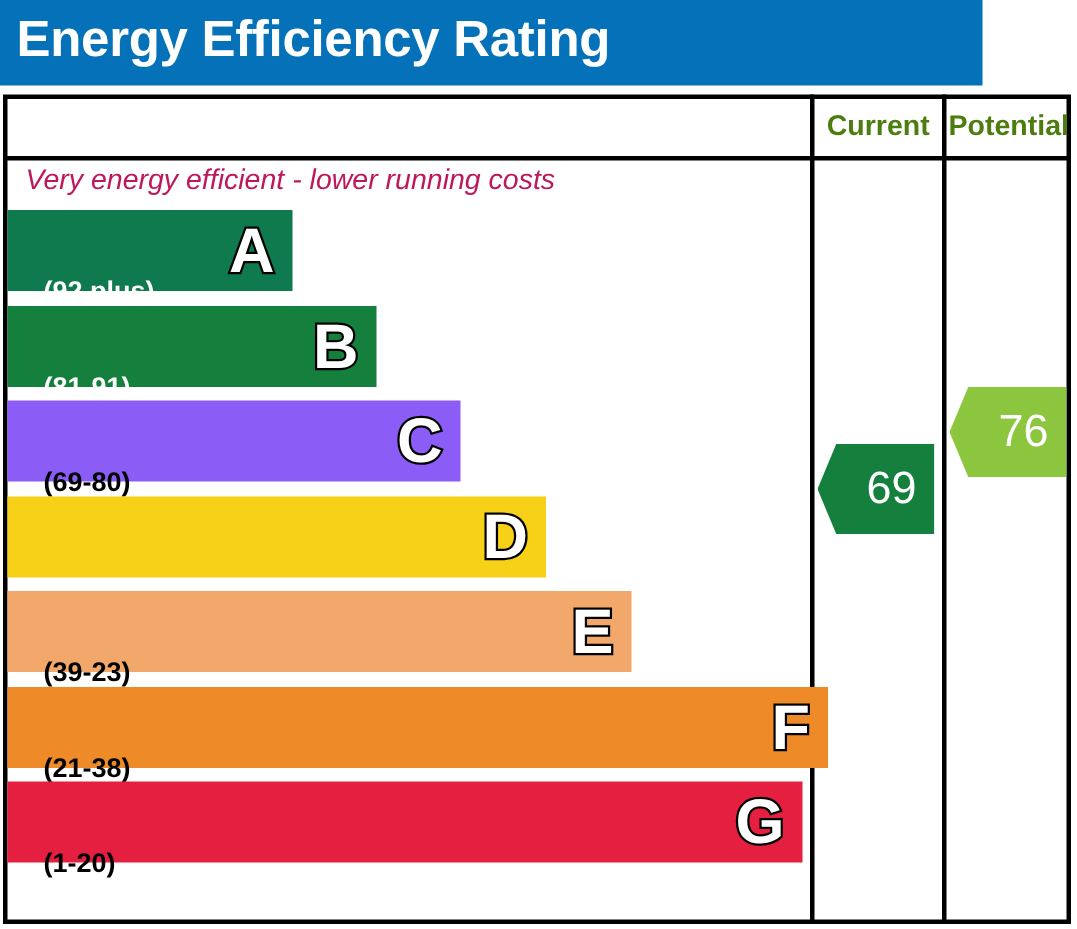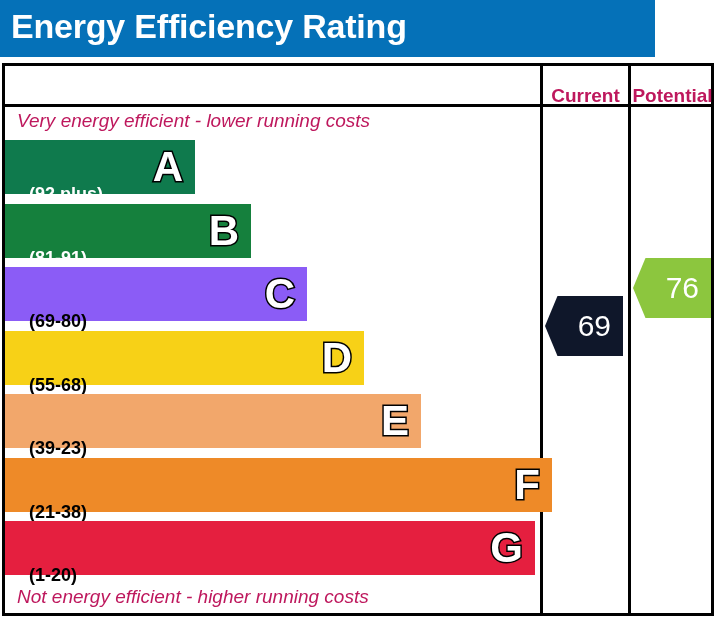--- a/index.html
+++ b/index.html
@@ -67,27 +67,27 @@
     left: 2px;
     top: 104px;
     width: 712px;
     height: 3px;
     background: #000000;
   }
 
   
   .col-head {
     position: absolute;
-    top: 77px;
+    top: 66px;
     height: 38px;
     line-height: 38px;
     text-align: center;
     font-size: 19px;
     font-weight: bold;
-    color: #be185d;
+    color: #4d7c0f;
   }
   .col-head.current   { left: 543px; width: 85px; }
   .col-head.potential { left: 631px; width: 83px; }
 
   
   .caption {
     position: absolute;
     left: 17px;
     font-size: 19px;
     font-style: italic;
@@ -154,55 +154,53 @@
 
   <div class="table-frame"></div>
   <div class="hrule-head"></div>
   <div class="vrule current"></div>
   <div class="vrule potential"></div>
 
   <div class="col-head current">Current</div>
   <div class="col-head potential">Potential</div>
 
   <div class="caption top">Very energy efficient - lower running costs</div>
-  <div class="caption bottom">Not energy efficient - higher running costs</div>
 
   <div id="bands-layer">
       <div class="band" style="top: 140px; width: 190px; background: rgb(15, 122, 77);">
         <span class="band-range" style="color: rgb(255, 255, 255);">(92 plus)</span>
         <span class="band-letter" style="right: 12px;">A</span>
       </div>
       <div class="band" style="top: 203.5px; width: 246px; background: #15803d;">
         <span class="band-range" style="color: rgb(255, 255, 255);">(81-91)</span>
         <span class="band-letter" style="right: 12px;">B</span>
       </div>
       <div class="band" style="top: 267px; width: 302px; background: #8b5cf6;">
         <span class="band-range" style="color: rgb(0, 0, 0);">(69-80)</span>
         <span class="band-letter" style="right: 12px;">C</span>
       </div>
       <div class="band" style="top: 330.5px; width: 359px; background: rgb(247, 209, 23);">
-        <span class="band-range" style="color: rgb(0, 0, 0);">(55-68)</span>
         <span class="band-letter" style="right: 12px;">D</span>
       </div>
       <div class="band" style="top: 394px; width: 416px; background: rgb(242, 167, 107);">
         <span class="band-range" style="color: rgb(0, 0, 0);">(39-23)</span>
         <span class="band-letter" style="right: 12px;">E</span>
       </div>
       <div class="band" style="top: 457.5px; width: 547px; background: rgb(238, 138, 40);">
         <span class="band-range" style="color: rgb(0, 0, 0);">(21-38)</span>
         <span class="band-letter" style="right: 12px;">F</span>
       </div>
       <div class="band" style="top: 521px; width: 530px; background: rgb(229, 31, 63);">
         <span class="band-range" style="color: rgb(0, 0, 0);">(1-20)</span>
         <span class="band-letter" style="right: 12px;">G</span>
       </div>
     </div>
 
   <div id="arrows-layer">
-      <div class="rating-arrow" style="left: 545px; top: 296px; width: 78px; background: #0f172a;">
+      <div class="rating-arrow" style="left: 545px; top: 296px; width: 78px; background: #15803d;">
         <span class="arrow-value">69</span>
       </div>
       <div class="rating-arrow" style="left: 633px; top: 258px; width: 78px; background: rgb(140, 198, 62);">
         <span class="arrow-value">76</span>
       </div>
     </div>
 
 </div>
 
 </body></html>

